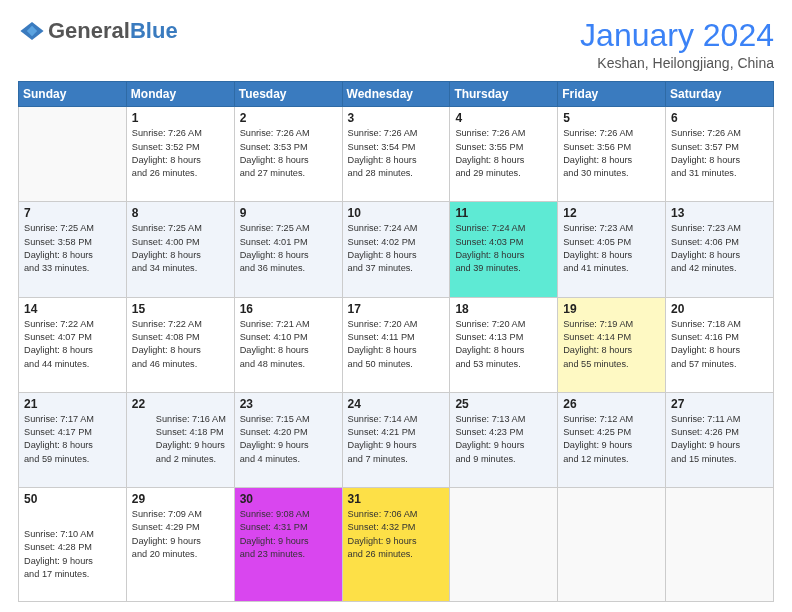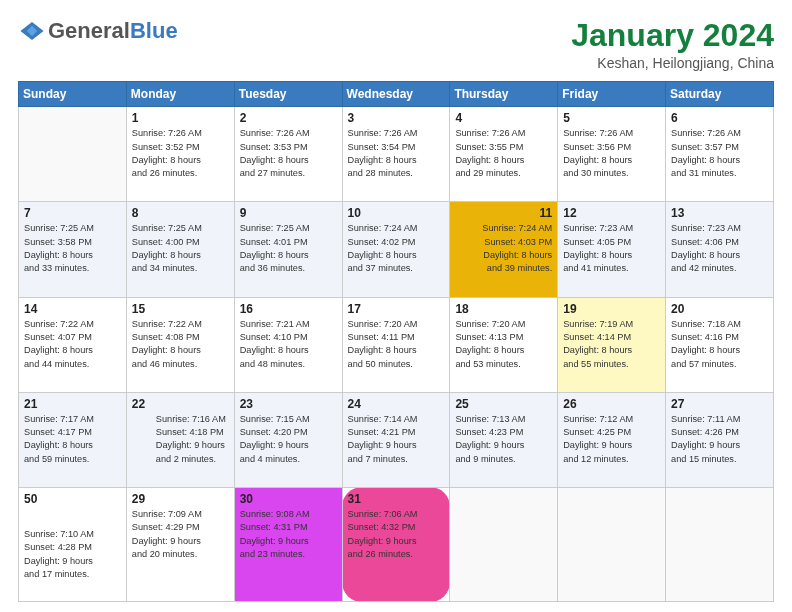--- a/index.html
+++ b/index.html
@@ -36,22 +36,22 @@
     .logo-wrap {
       display: flex;
       align-items: center;
       gap: 2px;
     }
     .title-block {
       text-align: right;
     }
     .month-year {
       font-size: 32px;
-      font-weight: bold;
-      color: #15803d;
+      font-weight: normal;
+      color: #3b82f6;
       line-height: 1.1;
     }
     .location {
       font-size: 14px;
       color: #555;
       margin-top: 2px;
     }
     .calendar {
       flex: 1;
       border: 1px solid #ccc;
@@ -191,21 +191,21 @@
 Daylight: 8 hours
 and 36 minutes.</div>
           </td>
           <td style="background-color: rgb(240, 244, 250);">
             <span class="day-num">10</span>
             <div class="cell-text" style="white-space: pre-line;">Sunrise: 7:24 AM
 Sunset: 4:02 PM
 Daylight: 8 hours
 and 37 minutes.</div>
           </td>
-          <td style="background-color: #eab308; text-align: right;">
+          <td style="background-color: #5eead4;">
             <span class="day-num">11</span>
             <div class="cell-text" style="white-space: pre-line;">Sunrise: 7:24 AM
 Sunset: 4:03 PM
 Daylight: 8 hours
 and 39 minutes.</div>
           </td>
           <td style="background-color: rgb(240, 244, 250);">
             <span class="day-num">12</span>
             <div class="cell-text" style="white-space: pre-line;">Sunrise: 7:23 AM
 Sunset: 4:05 PM
@@ -337,21 +337,21 @@
 Daylight: 9 hours
 and 20 minutes.</div>
           </td>
           <td style="background-color: #d946ef;">
             <span class="day-num">30</span>
             <div class="cell-text" style="white-space: pre-line;">Sunrise: 9:08 AM
 Sunset: 4:31 PM
 Daylight: 9 hours
 and 23 minutes.</div>
           </td>
-          <td style="background-color: #ec4899; border-radius: 20px;">
+          <td style="background-color: #fde047;">
             <span class="day-num">31</span>
             <div class="cell-text" style="white-space: pre-line;">Sunrise: 7:06 AM
 Sunset: 4:32 PM
 Daylight: 9 hours
 and 26 minutes.</div>
           </td>
           <td style="background-color: rgb(249, 249, 249);"></td>
           <td style="background-color: rgb(249, 249, 249);"></td>
           <td style="background-color: rgb(249, 249, 249);"></td>
         </tr>

